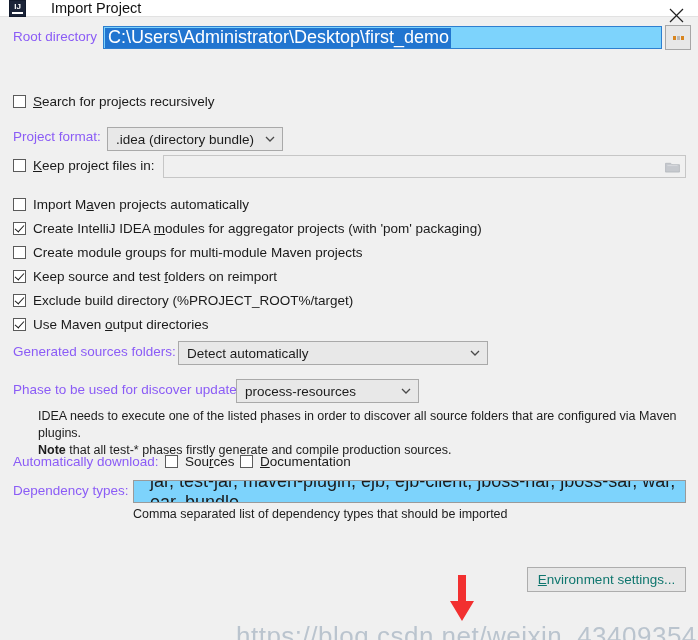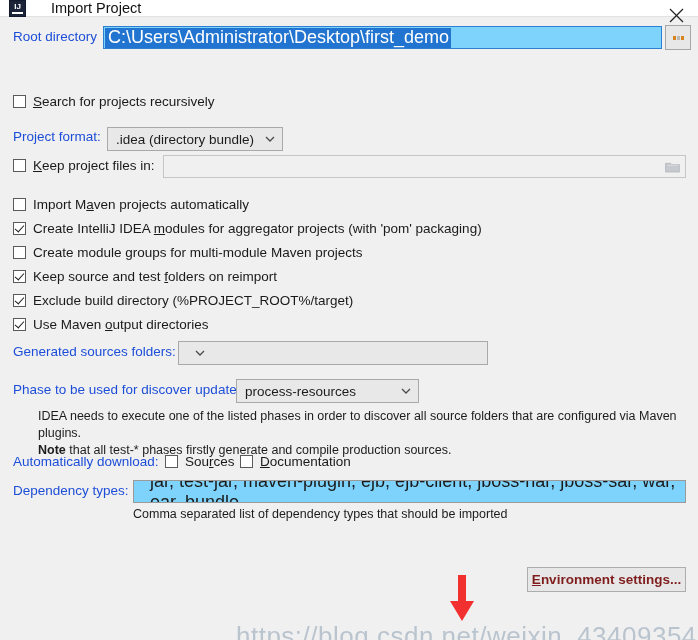--- a/index.html
+++ b/index.html
@@ -56,21 +56,21 @@
     display: flex; align-items: center; justify-content: center;
     cursor: pointer;
   }
   .close-btn svg { display: block; }
 
   
   .body { position: relative; padding: 0; height: 609px; }
 
   .row { position: absolute; display: flex; align-items: center; }
 
-  label.lbl { white-space: nowrap; font-size: 13.5px; color: #1d4ed8; }
+  label.lbl { white-space: nowrap; font-size: 13.5px; color: #8b5cf6; }
   .u { text-decoration: underline; }
 
   
   .textfield {
     height: 23px;
     background: #7dd3fc;
     border: 1px solid #2e7fd0;
     display: flex; align-items: center;
     padding: 0 1px;
     font-size: 18px;
@@ -158,25 +158,24 @@
     color: #1c1c1c;
   }
 
   
   .btn {
     height: 25px;
     background: #e7e7e7;
     border: 1px solid #adadad;
     display: flex; align-items: center; justify-content: center;
     font-size: 13.5px;
-    color: #7f1d1d;
+    color: #0f766e;
     cursor: pointer;
     white-space: nowrap;
     padding: 0 10px;
-    font-weight: bold;
   }
 
   
   .arrow {
     position: absolute;
     pointer-events: none;
   }
 
   
   .watermark {
@@ -278,20 +277,21 @@
 
     <div class="cb-wrap" style="position:absolute; left:13px; top:300px;">
       <span class="cb checked"></span>
       <span class="lbl">Use Maven <span class="u">o</span>utput directories</span>
     </div>
 
     <div class="row" style="left:13px; top:327px;">
       <label class="lbl">Generated sources folders:</label>
     </div>
     <div class="combo" style="position:absolute; left:178px; top:324px; width:310px;">
+      <span>Detect automatically</span>
       <svg class="chev" viewBox="0 0 10 6">
         <polyline points="1,1 5,5 9,1" fill="none" stroke="#4a4a4a" stroke-width="1.3"></polyline>
       </svg>
     </div>
 
     <div class="row" style="left:13px; top:365px;">
       <label class="lbl">Phase to be used for discover update:</label>
     </div>
     <div class="combo" style="position:absolute; left:236px; top:362px; width:183px;">
       <span>process-resources</span>

